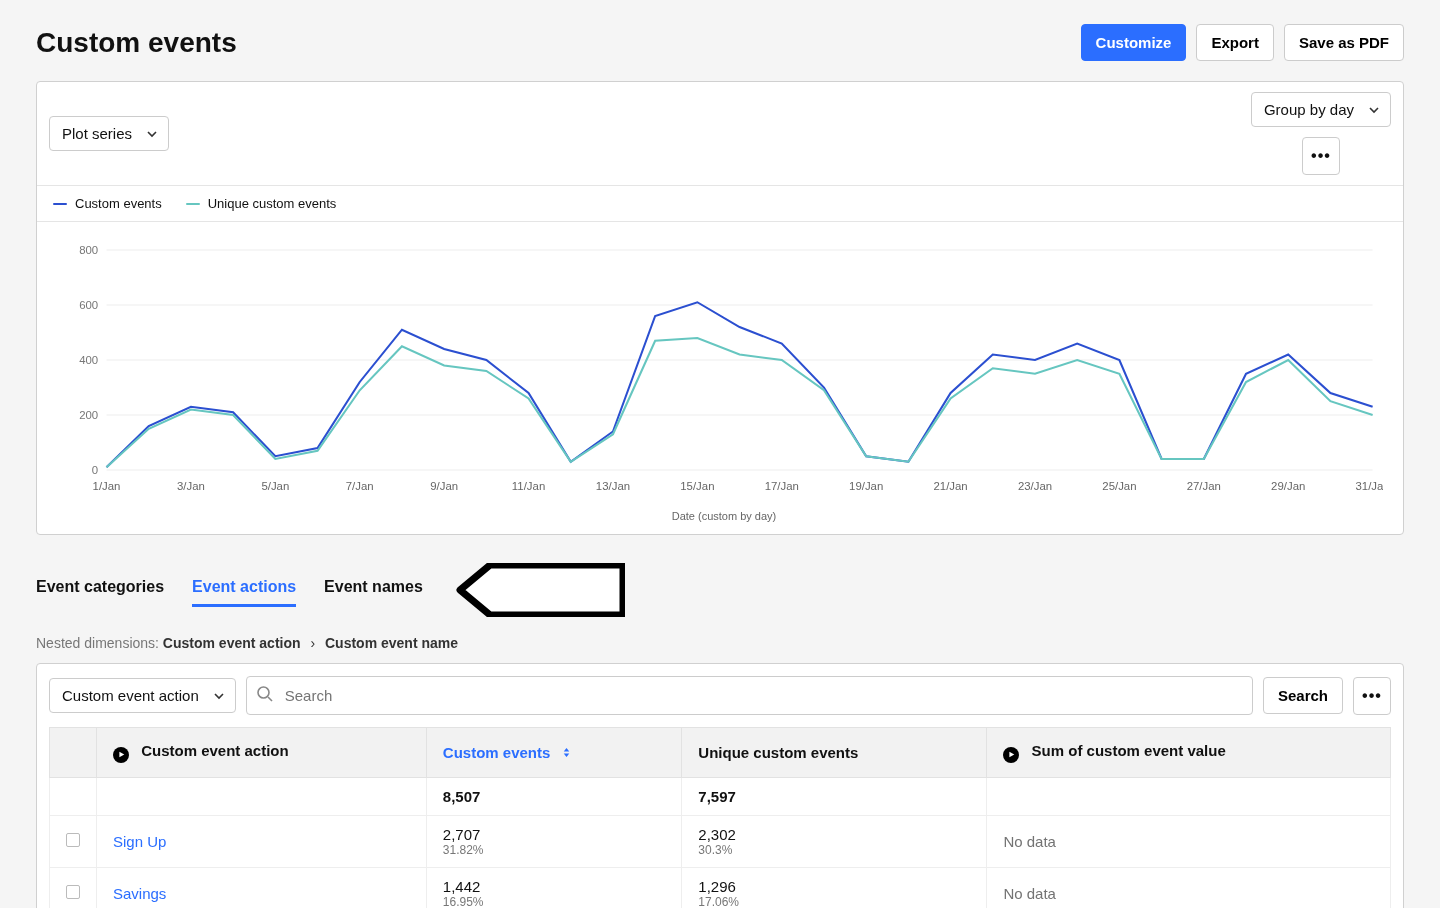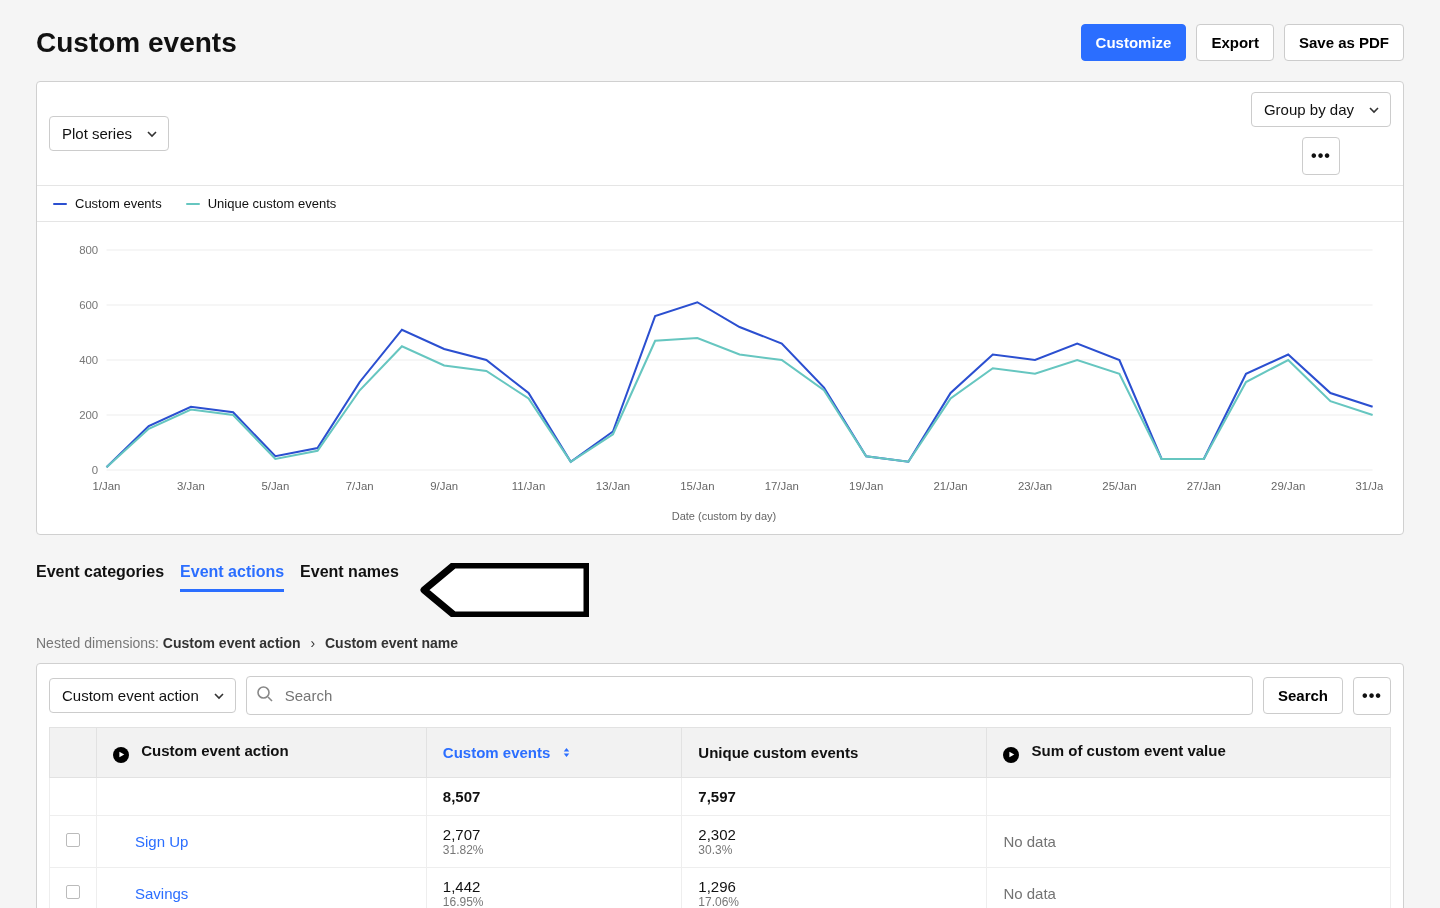--- a/index.html
+++ b/index.html
@@ -15,39 +15,39 @@
   .chart-toolbar { display: flex; justify-content: space-between; align-items: center; padding: 10px 12px; }
   .select { border: 1px solid #ccc; border-radius: 4px; padding: 8px 36px 8px 12px; background: #fff; font-size: 15px; position: relative; cursor: pointer; }
   .select .chev { position: absolute; right: 10px; top: 50%; transform: translateY(-50%); }
   .chev svg { width: 12px; height: 12px; display: block; }
   .more-btn { border: 1px solid #ccc; border-radius: 4px; width: 38px; height: 38px; display:flex; align-items:center; justify-content:center; background:#fff; cursor:pointer; font-weight:700; letter-spacing:1px;}
   .legend { border-top: 1px solid #e5e5e5; border-bottom: 1px solid #e5e5e5; padding: 10px 16px; display:flex; gap: 24px; font-size: 13px; }
   .legend-item { display:flex; align-items:center; gap:8px; }
   .swatch { width: 14px; height: 2px; border-radius:1px; display:inline-block; }
   .chart-body { padding: 18px 20px 12px 28px; }
   .axis-caption { text-align:center; font-size: 11px; color:#666; margin-top:6px; }
-  .tabs { display:flex; gap: 16px; align-items:flex-start; margin-bottom: 14px; position:relative; }
+  .tabs { display:flex; gap: 28px; align-items:center; margin-bottom: 14px; position:relative; }
   .tab { font-size: 16px; font-weight: 600; padding-bottom: 8px; cursor:pointer; border-bottom: 3px solid transparent; }
   .tab.active { color: #2b6eff; border-bottom-color:#2b6eff; }
   .annot-arrow { margin-left: 4px; }
   .crumbs { font-size: 14px; color:#333; margin-bottom: 12px; }
   .crumbs .muted { color:#777; }
   .crumbs .sep { margin: 0 6px; }
   .table-panel { padding: 12px; }
   .table-filters { display:flex; gap: 10px; align-items:center; margin-bottom: 0; }
   .search-wrap { position:relative; flex:1; }
   .search-wrap input { width: 100%; padding: 10px 12px 10px 38px; border:1px solid #ccc; border-radius:4px; font-size:15px; }
   .search-icon { position:absolute; left:10px; top:50%; transform:translateY(-50%); }
   table { width: 100%; border-collapse: collapse; margin-top: 12px; font-size: 15px; }
   thead th { background:#f2f2f2; text-align:left; font-weight:600; padding: 14px 16px; border:1px solid #e2e2e2; }
   thead th.sort-active { color:#2b6eff; }
   tbody td { padding: 10px 16px; border:1px solid #eee; vertical-align: middle; }
   td.num, th.num { text-align: left; }
   td .sub { font-size: 12px; color:#777; display:block; }
-  .link { color:#2b6eff; cursor:pointer;margin-left:22px; }
+  .link { color:#2b6eff; cursor:pointer; }
   .cb { width:14px; height:14px; border:1px solid #bbb; border-radius:2px; display:inline-block; }
   .play-ic { display:inline-flex; width:16px; height:16px; border-radius:50%; background:#000; align-items:center; justify-content:center; margin-right:8px; vertical-align:-2px;}
   .play-ic svg { width:7px; height:7px; fill:#fff; }
   .sort-ic svg { width:11px; height:11px; margin-left:6px; }
   .right-group { display:flex; gap:10px; align-items:center;flex-direction:column; }
   .nd { color:#737373; }
   .ytick { font-size:11px; fill:#777; }
   .xtick { font-size:11px; fill:#666; }
 </style>
 </head>

